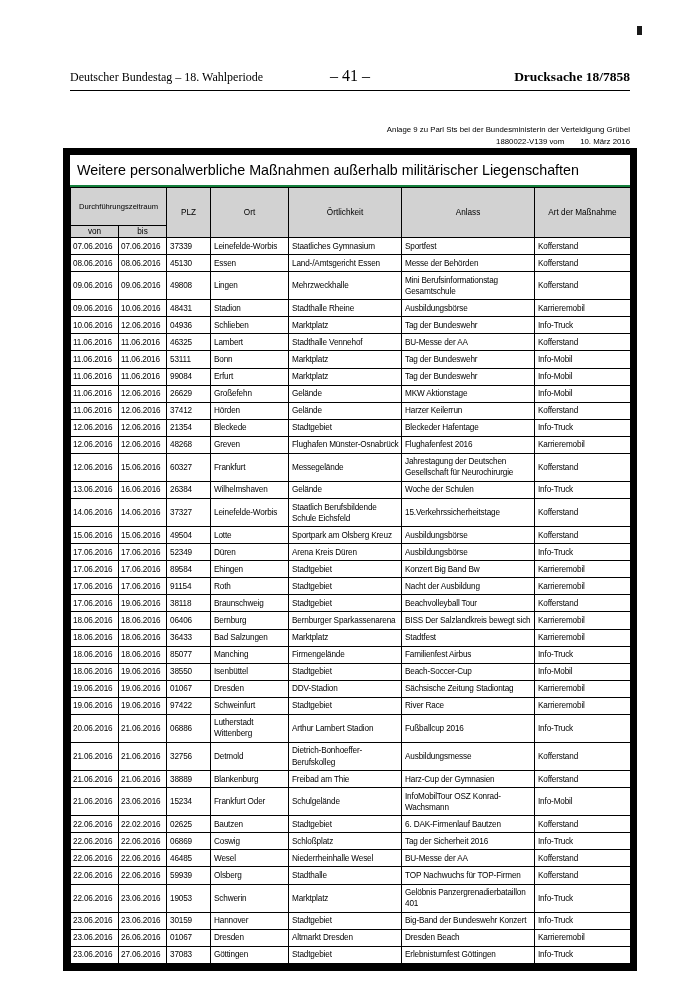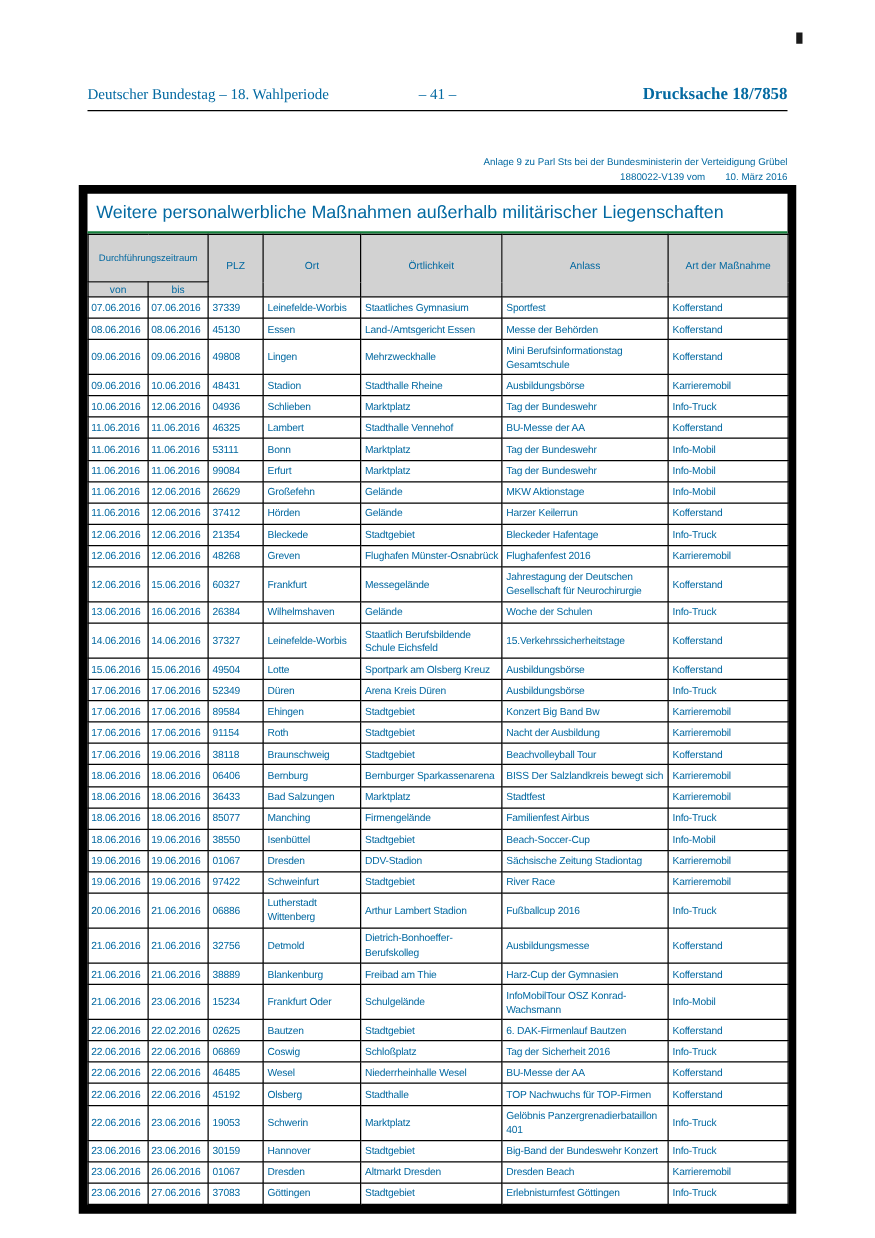--- a/index.html
+++ b/index.html
@@ -1,23 +1,23 @@
 <!DOCTYPE html>
 <html><head>
 <meta charset="utf-8">
 <title>Drucksache 18/7858</title>
 <style>
   html,body{margin:0;padding:0;background:#ffffff;}
   .page{position:relative;width:700px;height:990px;background:#fff;overflow:hidden;
-        font-family:"Liberation Serif",serif;color:#0369a1;}
+        font-family:"Liberation Serif",serif;color:#000000;}
   .scan-mark{position:absolute;top:26px;right:58px;width:5px;height:9px;background:#1a1a1a;}
   .doc-header{position:absolute;top:67px;left:70px;width:560px;display:flex;align-items:baseline;
         border-bottom:1px solid #000;padding-bottom:5px;}
   .doc-header .h-left{flex:1.2;font-size:12px;text-align:left;}
-  .doc-header .h-center{flex:0.6;font-size:12px;text-align:center;}
+  .doc-header .h-center{flex:0.6;font-size:16px;text-align:center;}
   .doc-header .h-right{flex:1.2;font-size:13.5px;font-weight:bold;text-align:right;}
   .annotation{position:absolute;top:124px;right:70px;text-align:right;font-size:7.8px;
         font-family:"Liberation Sans",sans-serif;line-height:1.5;}
   .annotation .gap{display:inline-block;width:16px;}
   .frame{position:absolute;top:148px;left:63px;width:574px;background:#000;padding:7px;box-sizing:border-box;}
   .table-title{background:#fff;font-family:"Liberation Sans",sans-serif;font-size:14.3px;
         padding:7px 7px;border-bottom:2px solid #15803d;}
   table{width:100%;border-collapse:collapse;background:#fff;
         font-family:"Liberation Sans",sans-serif;table-layout:fixed;}
   th,td{border:1px solid #000;overflow:hidden;}
@@ -369,21 +369,21 @@
             <td class="col1">22.06.2016</td>
             <td class="col2">46485</td>
             <td class="col3">Wesel</td>
             <td class="col4">Niederrheinhalle Wesel</td>
             <td class="col5">BU-Messe der AA</td>
             <td class="col6">Kofferstand</td>
           </tr>
           <tr>
             <td class="col0">22.06.2016</td>
             <td class="col1">22.06.2016</td>
-            <td class="col2">45192</td>
+            <td class="col2">59939</td>
             <td class="col3">Olsberg</td>
             <td class="col4">Stadthalle</td>
             <td class="col5">TOP Nachwuchs für TOP-Firmen</td>
             <td class="col6">Kofferstand</td>
           </tr>
           <tr>
             <td class="col0">22.06.2016</td>
             <td class="col1">23.06.2016</td>
             <td class="col2">19053</td>
             <td class="col3">Schwerin</td>

